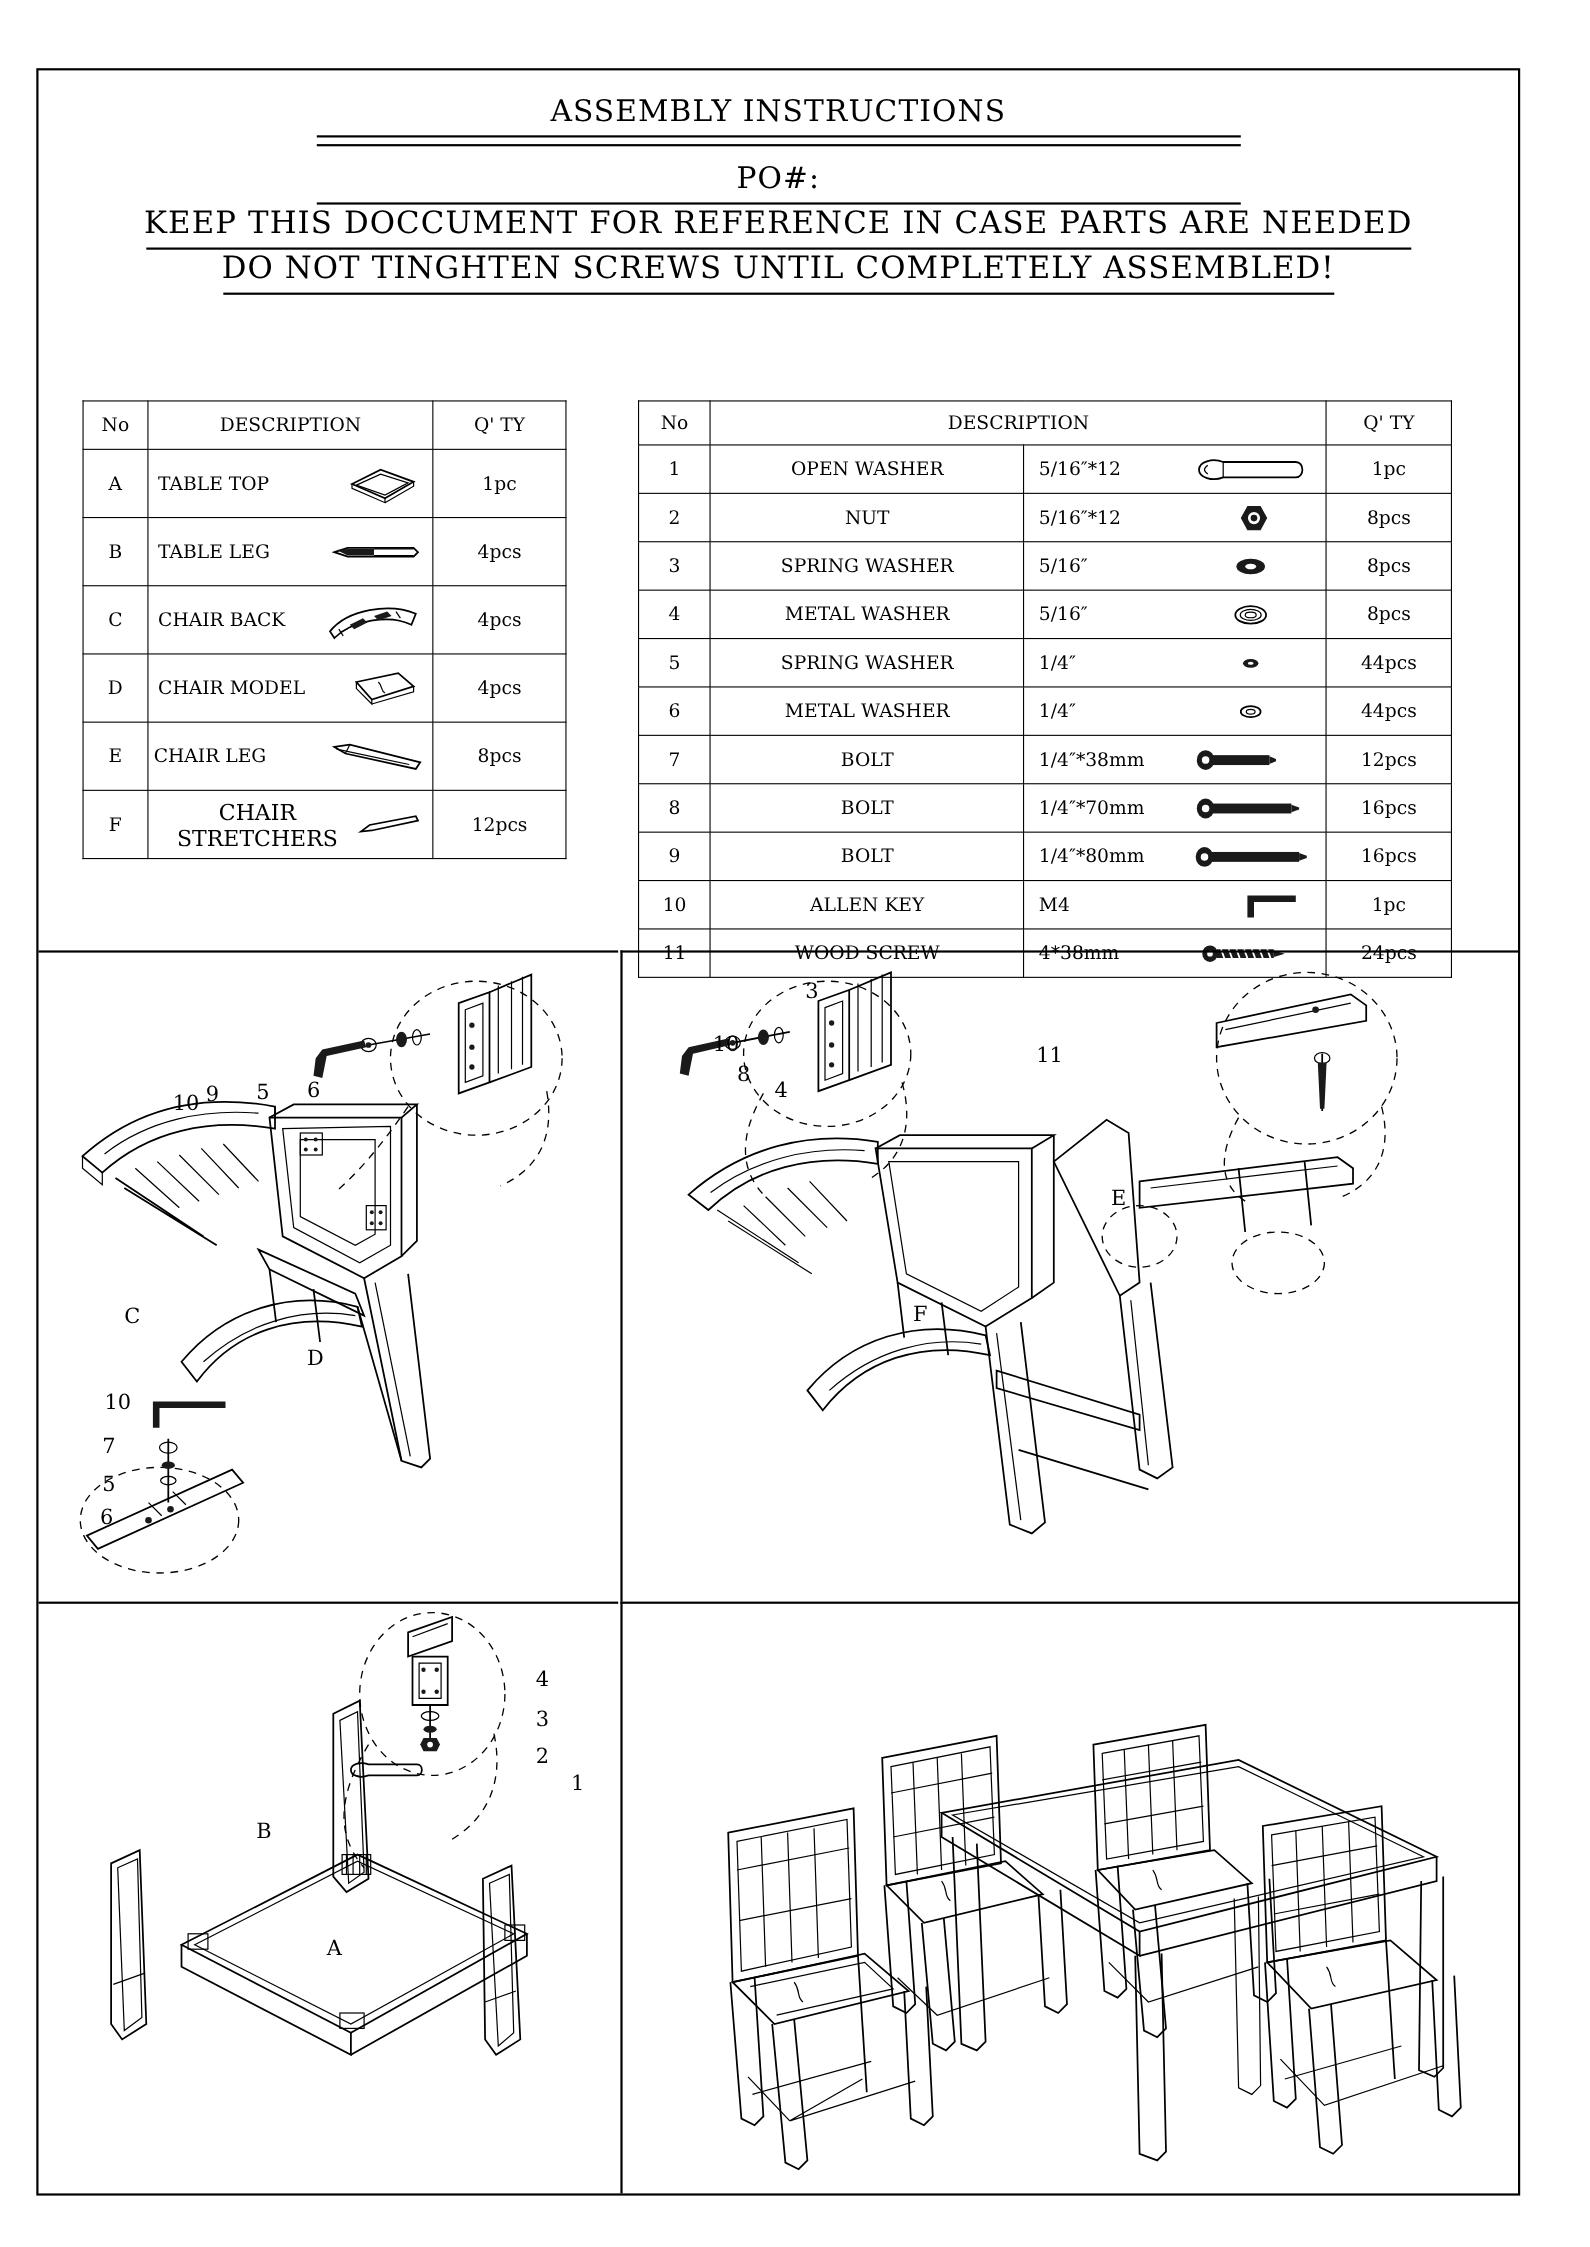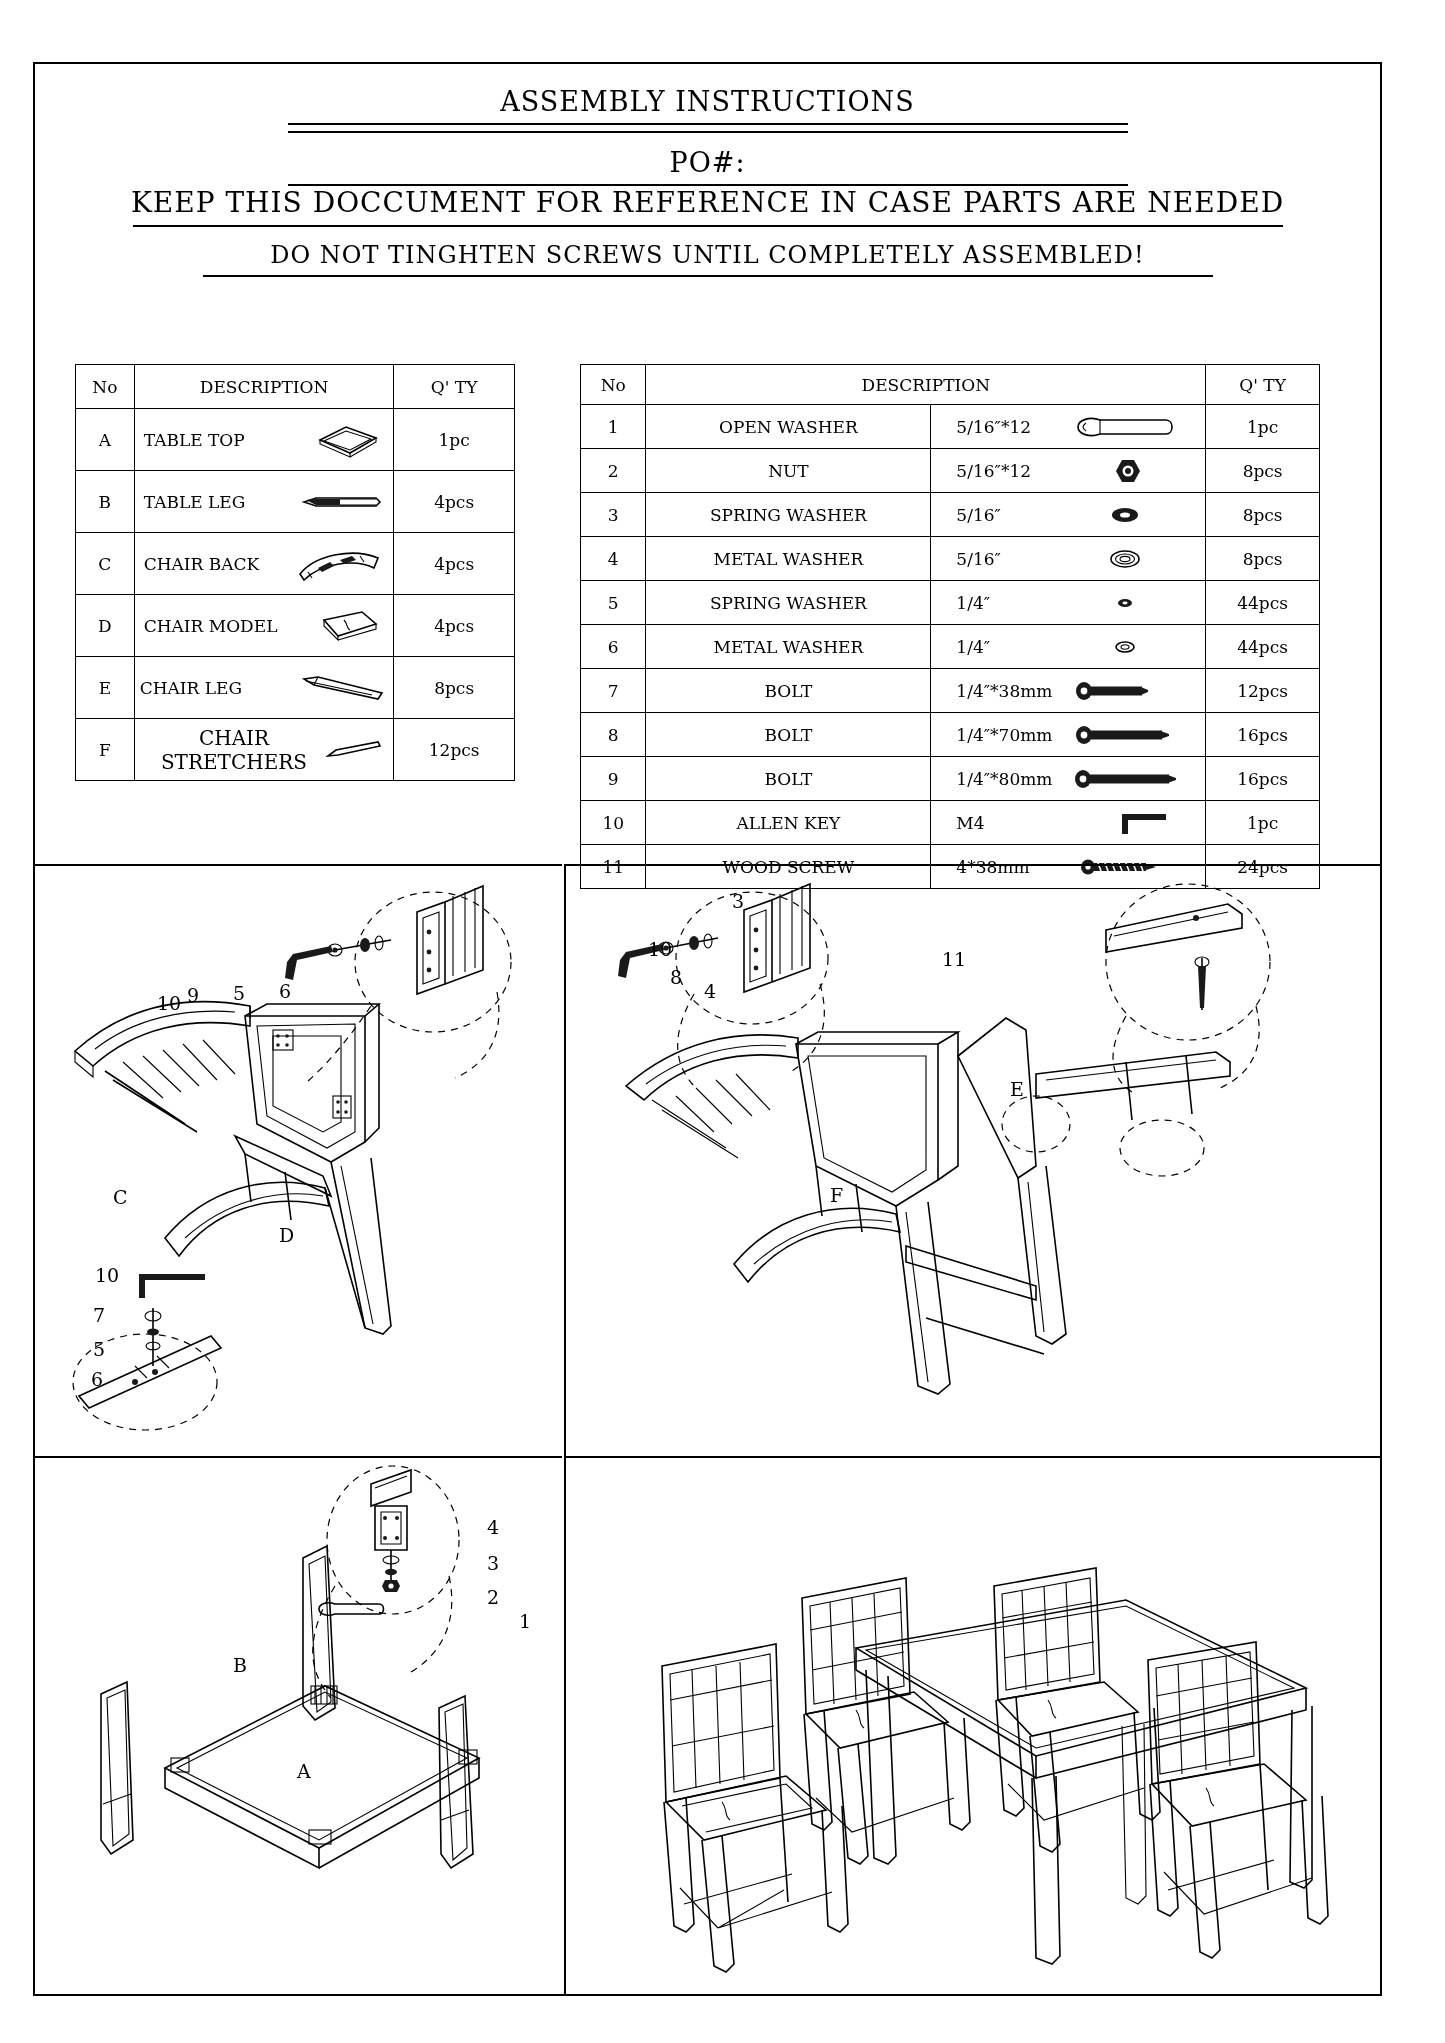--- a/index.html
+++ b/index.html
@@ -13,42 +13,42 @@
   .rule{height:2px;background:#000;margin:6px auto 0 auto;}
 
   .title1{margin-top:22px;}
   .rule1{width:840px;}
   .title2{margin-top:14px;font-size:27px;}
   .rule2{width:840px;}
   .title3{margin-top:14px;font-size:27px;}
   .rule3{width:840px;}
   .title4{font-size:28px;letter-spacing:1px;}
   .rule4{width:1150px;}
-  .title5{margin-top:14px;font-size:24px;letter-spacing:1px;}
+  .title5{font-size:28px;letter-spacing:1px;}
   .rule5{width:1010px;}
 
   
   table{border-collapse:collapse;font-family:"DejaVu Serif",serif;}
   .tbl td{border:1px solid #000;font-size:17px;text-align:center;vertical-align:middle;}
 
   #parts-table{position:absolute;left:40px;top:300px;width:440px;}
   #parts-table td.no{width:52px;}
   #parts-table td.desc{width:240px;}
   #parts-table td.qty{width:110px;}
   #parts-table tr{height:62px;}
   #parts-table tr.head{height:44px;}
 
   #hw-table{position:absolute;left:545px;top:300px;width:740px;}
   #hw-table td.no{width:62px;}
   #hw-table td.desc{width:280px;}
   #hw-table td.spec{width:270px;}
   #hw-table td.qty{width:110px;}
   #hw-table tr{height:44px;}
   #hw-table tr.head{height:40px;}
-  .spec-cell{display:flex;align-items:center;justify-content:space-between;padding:0 24px;}
+  .spec-cell{display:flex;align-items:center;justify-content:space-between;padding:0 12px;}
   .spec-text{font-size:17px;}
   .spec-art{width:110px;height:26px;position:relative;}
 
   
   .panel{position:absolute;border-top:2px solid #000;}
   #panel-1{left:0;top:800px;width:527px;height:590px;}
   #panel-2{left:529px;top:800px;width:814px;height:590px;border-left:2px solid #000;}
   #panel-3{left:0;top:1392px;width:527px;height:536px;}
   #panel-4{left:529px;top:1392px;width:814px;height:536px;border-left:2px solid #000;}
 

